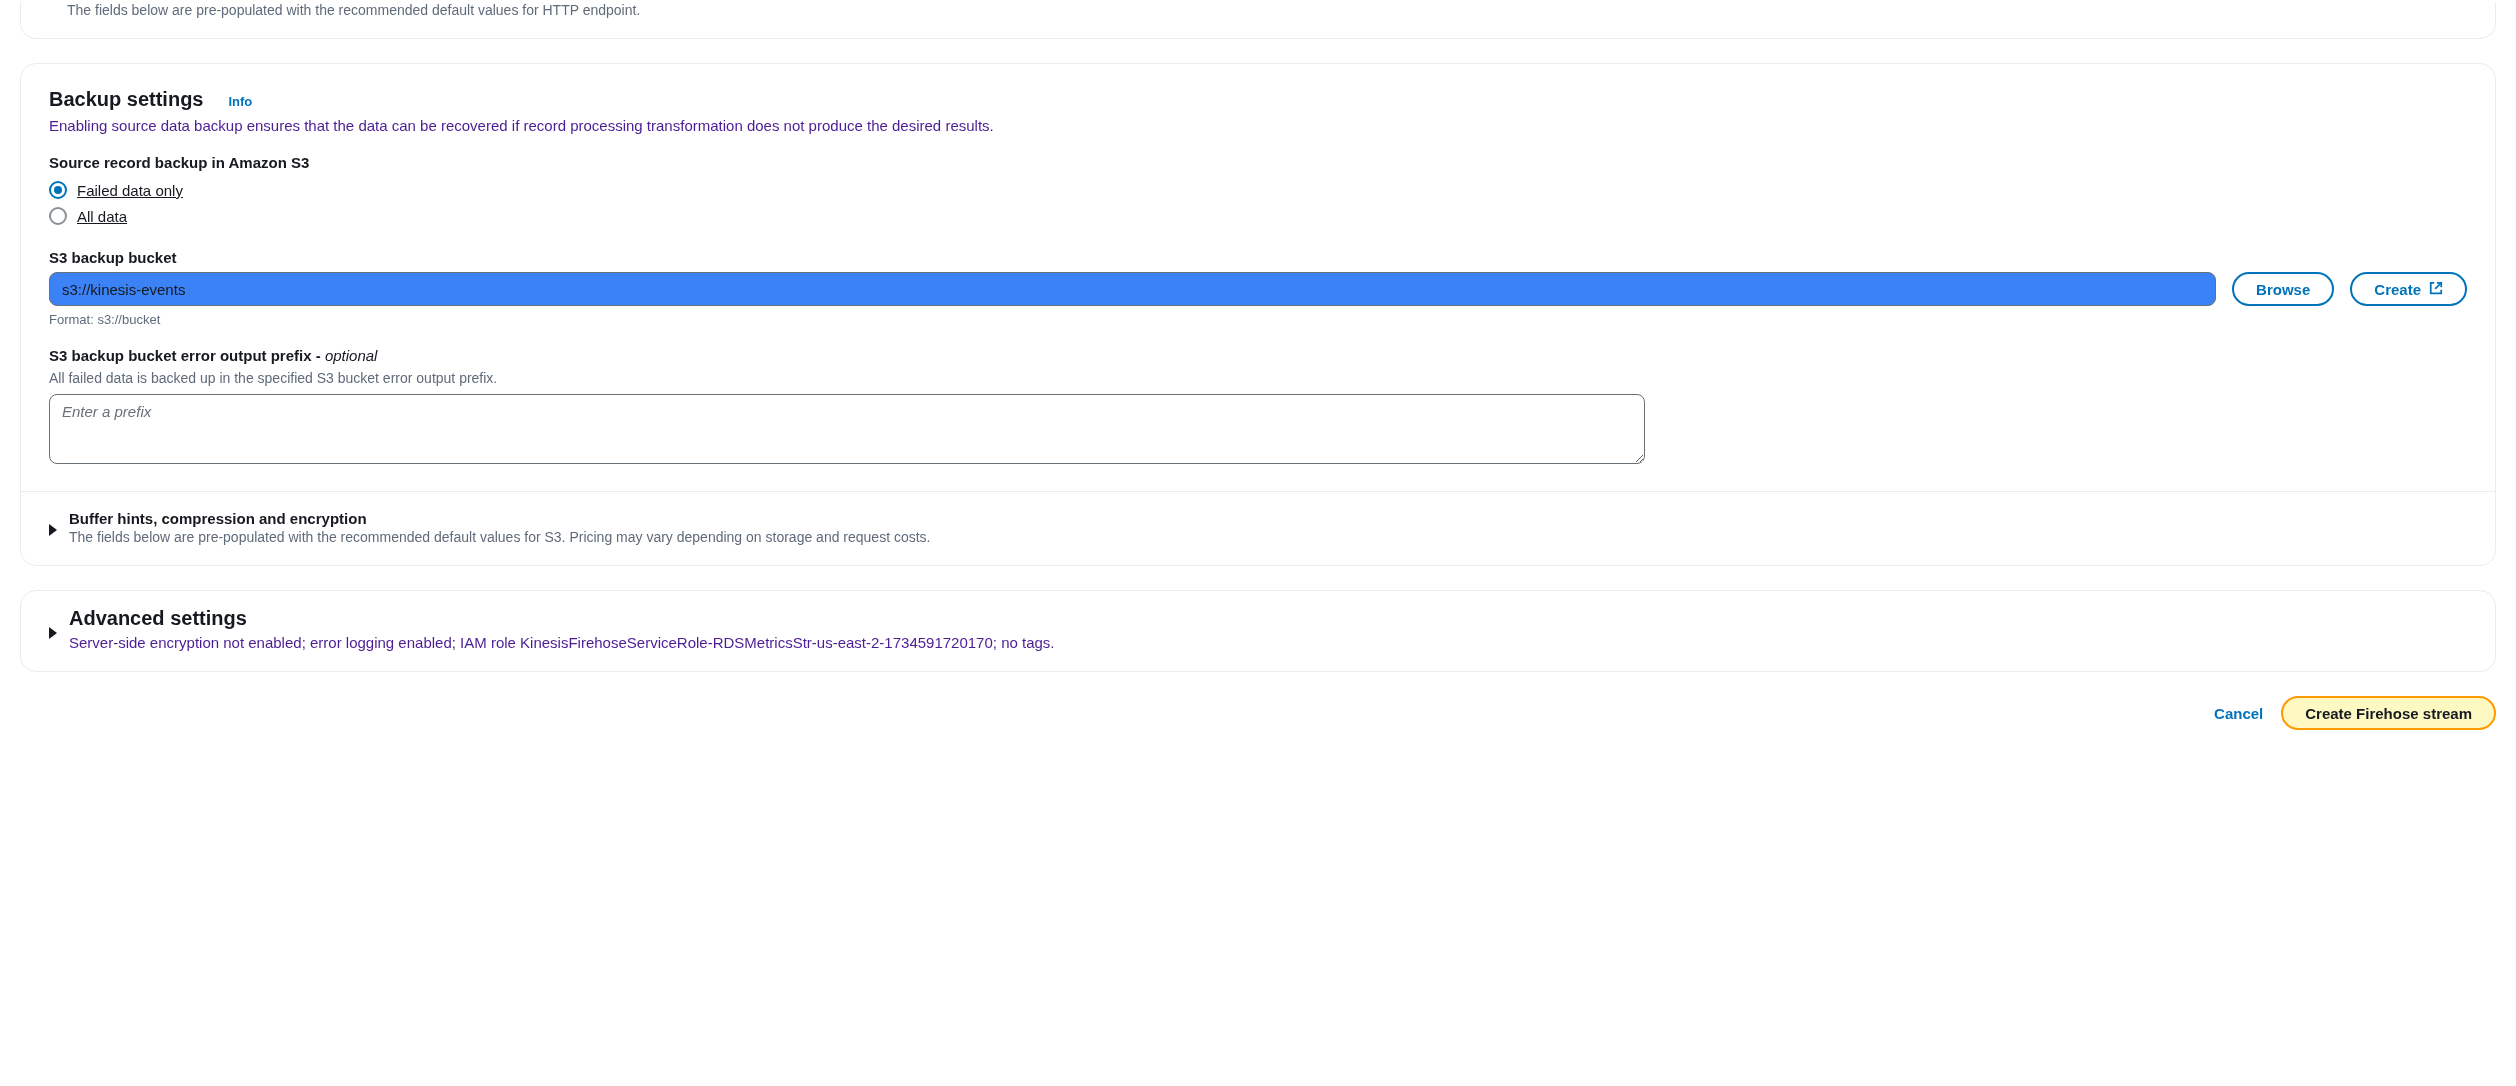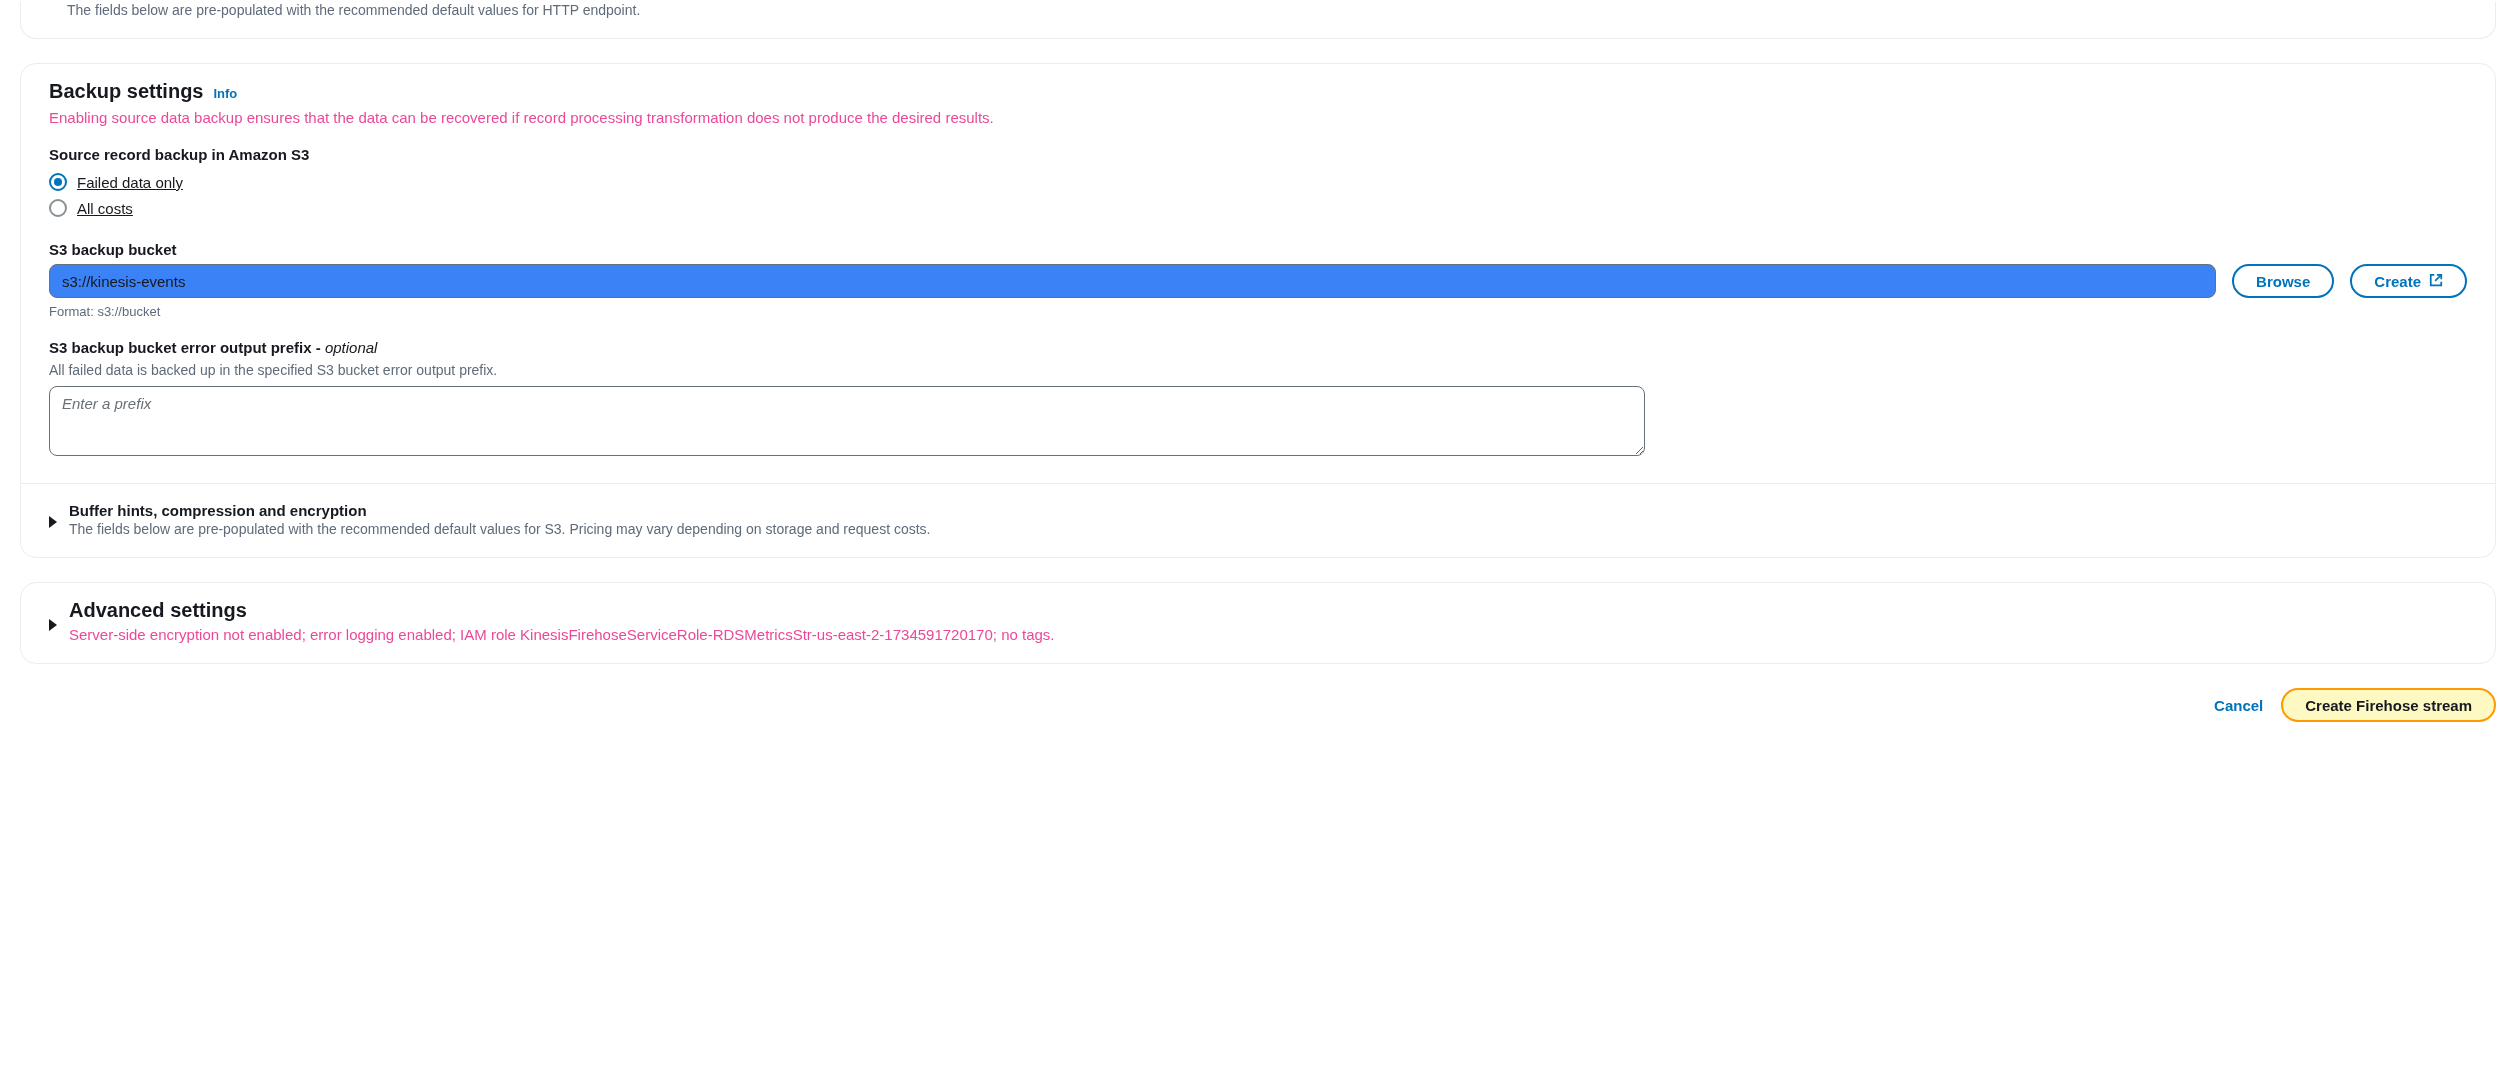--- a/index.html
+++ b/index.html
@@ -23,37 +23,38 @@
   }
   .panel.top-trunc {
     border-top: none;
     border-top-left-radius: 0;
     border-top-right-radius: 0;
     padding-top: 0;
   }
   .panel-title-row {
     display: flex;
     align-items: baseline;
-    gap: 10px;
+    gap: 25px;
+    margin-top: 8px;
   }
   .panel-title {
     font-size: 20px;
     font-weight: 700;
     color: #16191f;
   }
   .info-link {
     color: #0073bb;
     font-size: 13px;
     font-weight: 600;
     cursor: pointer;
   }
   .panel-description {
     margin-top: 6px;
     font-size: 15px;
-    color: #ec4899;
+    color: #4c1d95;
   }
   .small-description {
     color: #5f6b7a;
     font-size: 14px;
     margin-top: 2px;
   }
   .field-block {
     margin-top: 20px;
   }
   .field-label {
@@ -223,21 +224,21 @@
   <p class="panel-description">Enabling source data backup ensures that the data can be recovered if record processing transformation does not produce the desired results.</p>
 
   <div class="field-block">
     <label class="field-label">Source record backup in Amazon S3</label>
     <div class="radio-row">
       <span class="radio checked"></span>
       <span class="radio-label">Failed data only</span>
     </div>
     <div class="radio-row">
       <span class="radio"></span>
-      <span class="radio-label">All costs</span>
+      <span class="radio-label">All data</span>
     </div>
   </div>
 
   <div class="field-block">
     <label class="field-label">S3 backup bucket</label>
     <div class="bucket-row">
       <input type="text" class="bucket-input" value="s3://kinesis-events" style="">
       <button class="btn">
         <span>Browse</span>
       </button>

